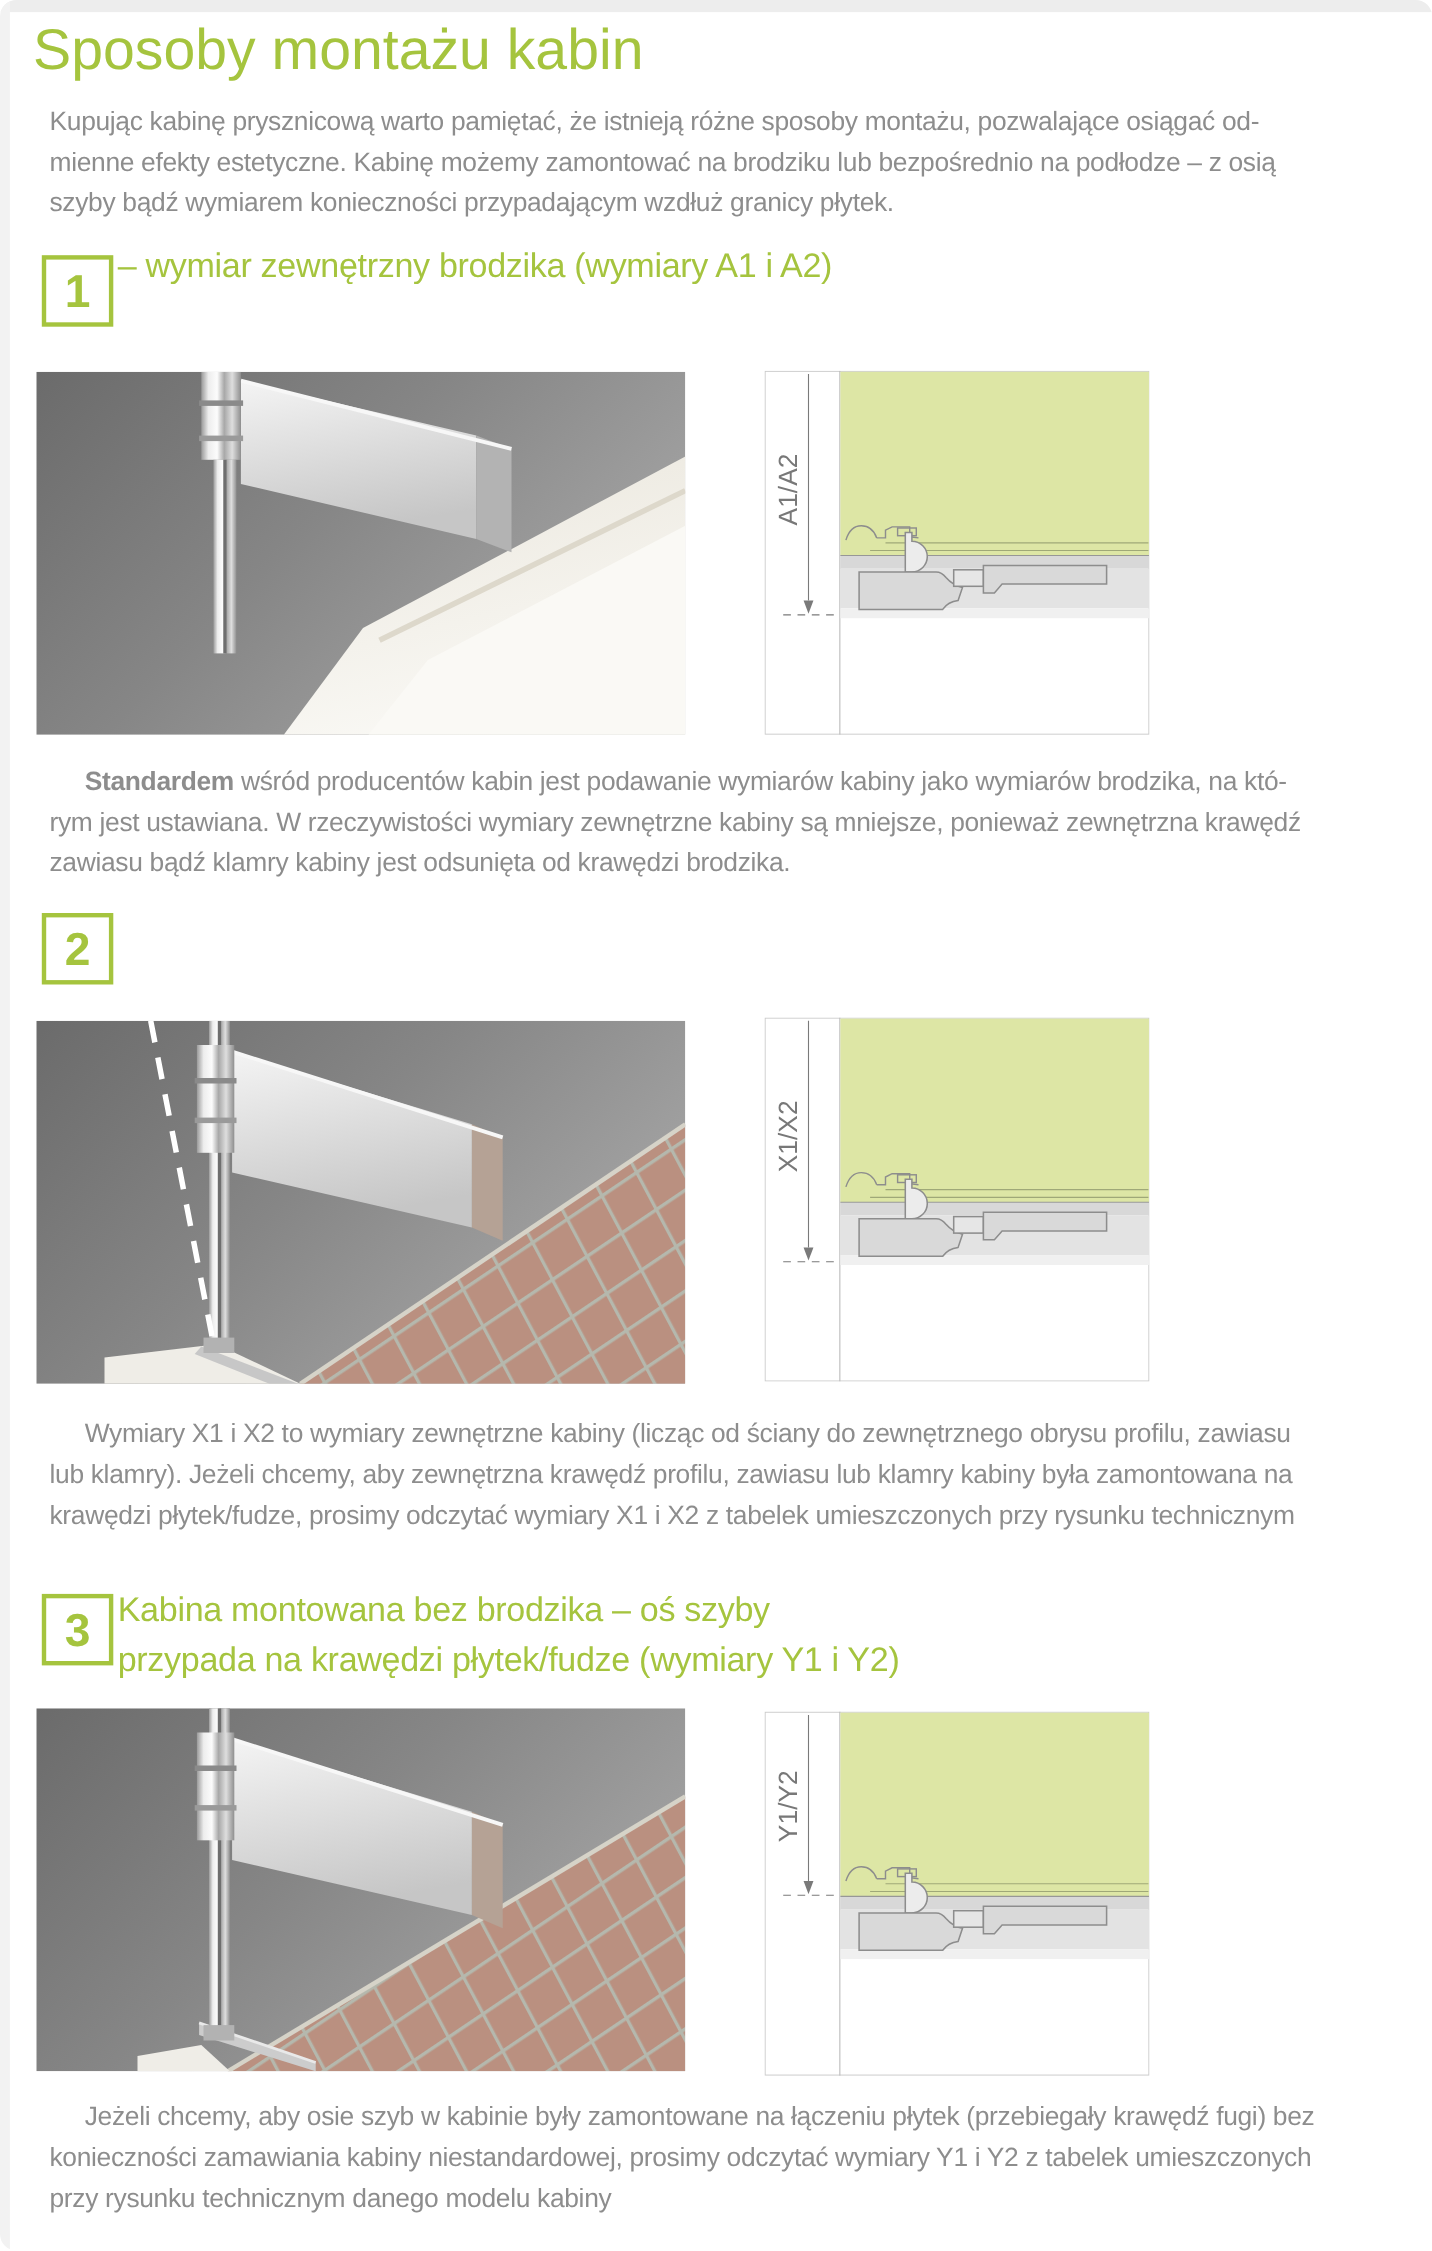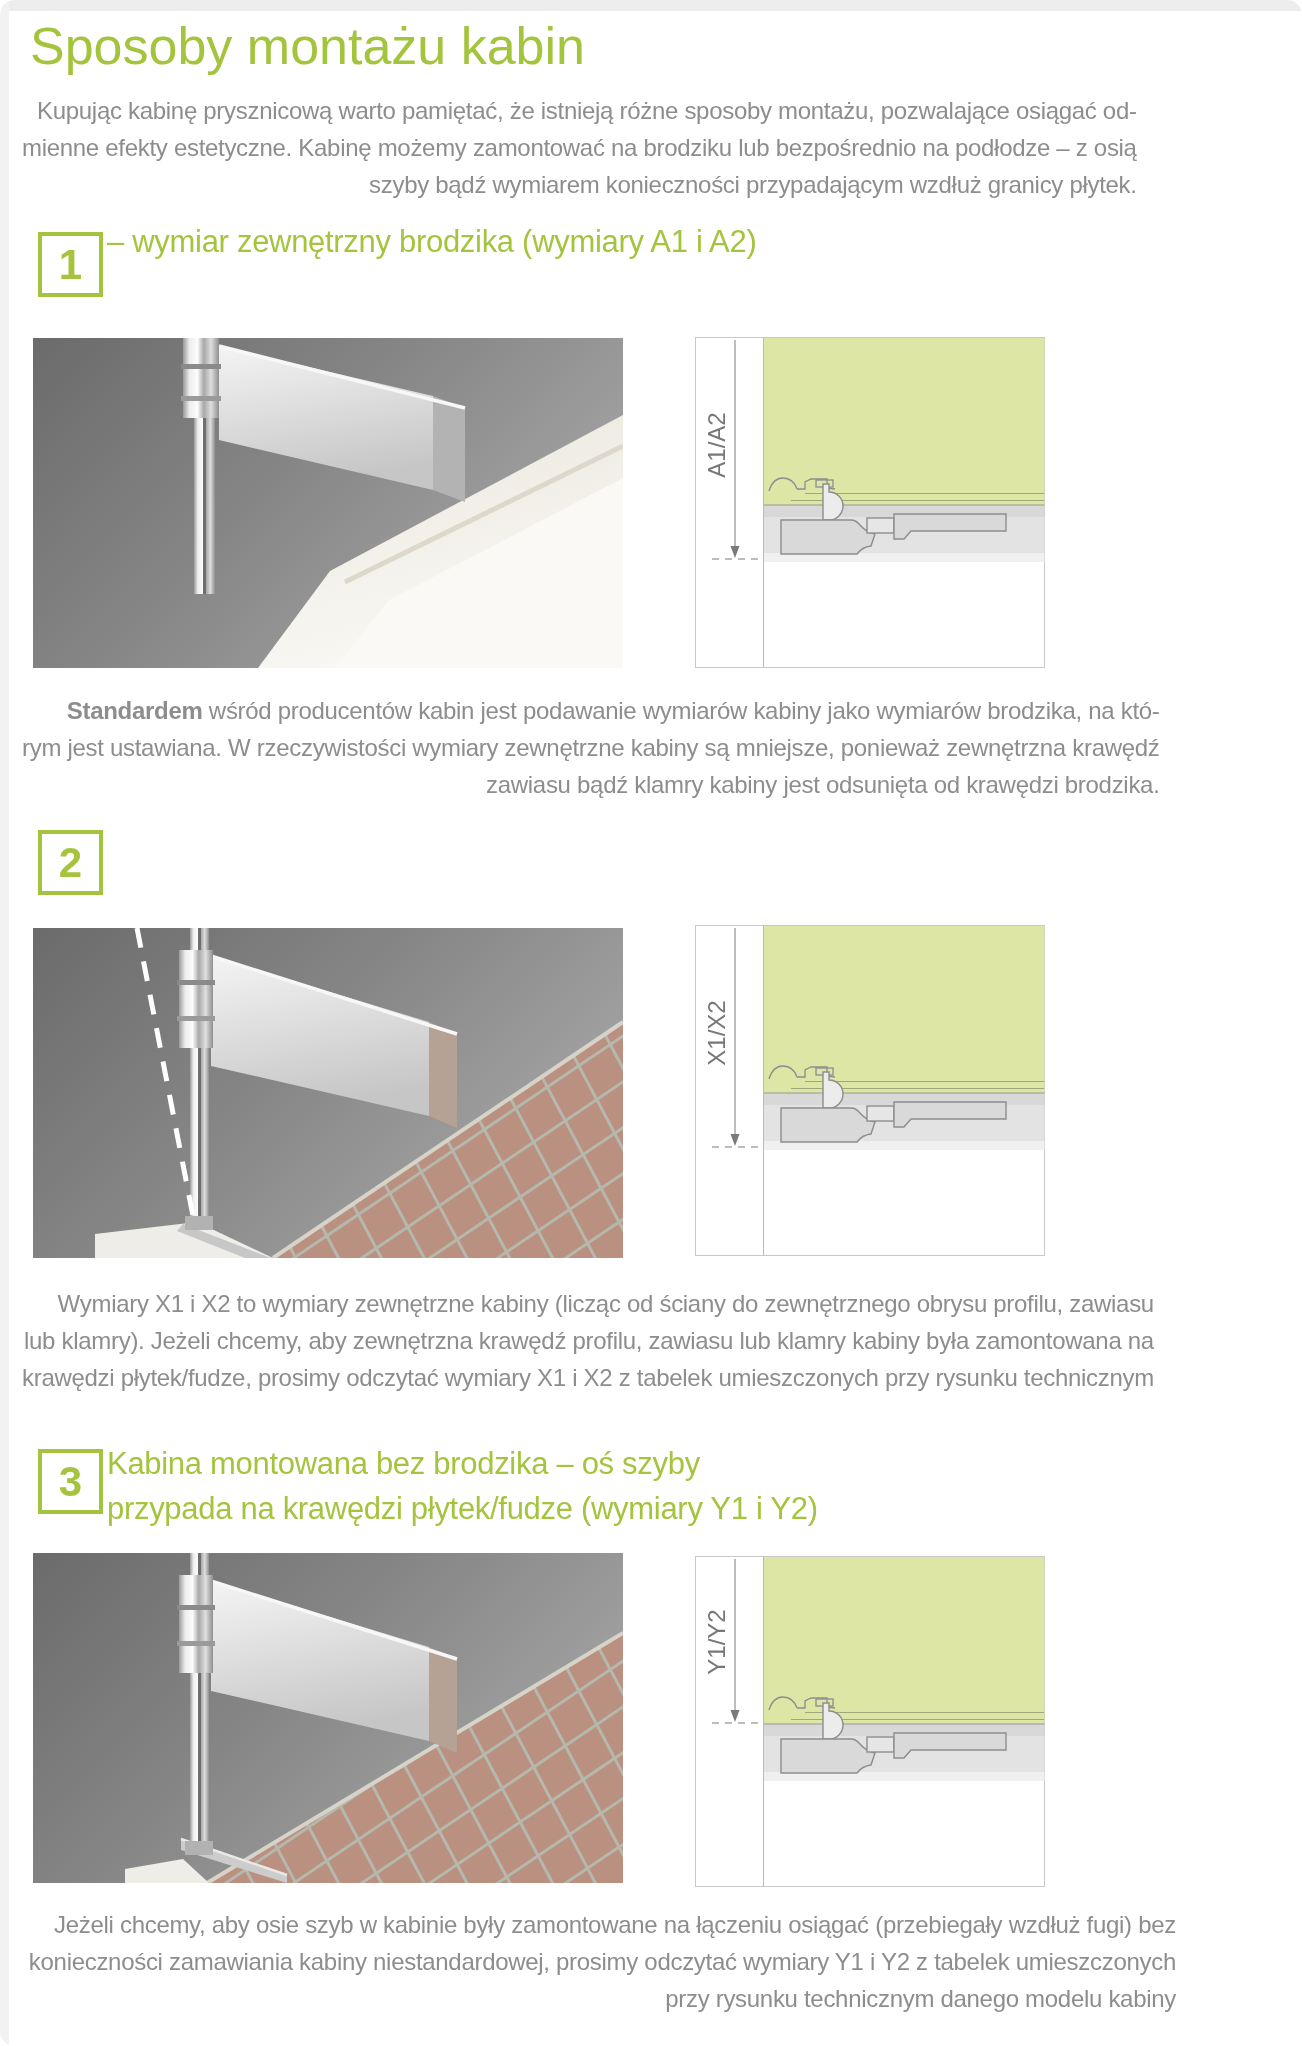--- a/index.html
+++ b/index.html
@@ -3,21 +3,21 @@
 <meta charset="utf-8">
 <style>
   :root{ --green:#a5c43e; --body-gray:#8d8d8d; }
   html,body{margin:0;padding:0;background:#ffffff;}
   .page{position:relative;width:1302px;height:2046px;background:#ffffff;overflow:hidden;
         font-family:"Liberation Sans", sans-serif;border-radius:15px;}
   .abs{position:absolute;}
   .edge-top{left:0;top:0;width:1302px;height:11px;background:#ededed;}
   .edge-left{left:0;top:0;width:9px;height:2046px;background:#f2f2f2;}
   .title{left:30px;top:16px;font-size:52px;font-weight:300;letter-spacing:0px;color:var(--green);white-space:nowrap;}
-  .bodytext{left:22px;color:var(--body-gray);font-size:24px;line-height:37px;letter-spacing:-0.3px;text-align:right;}
+  .bodytext{left:45px;color:var(--body-gray);font-size:24px;line-height:37px;letter-spacing:-0.3px;}
   .bodytext .tline{white-space:nowrap;}
   .bodytext b{font-weight:bold;margin-left:32px;}
   .badge{width:57px;height:57px;border:4px solid var(--green);color:var(--green);
          display:flex;align-items:center;justify-content:center;
          font-size:42px;font-weight:bold;background:#ffffff;}
   .heading{left:107px;color:var(--green);font-size:31px;line-height:45px;letter-spacing:-0.3px;}
   .heading .tline{white-space:nowrap;}
   .photo{width:590px;height:330px;}
   .diagram{width:350px;height:331px;}
   .photo svg,.diagram svg{display:block;}
@@ -302,17 +302,17 @@
     </g>
     <g stroke="#7a7a7a" fill="none">
       <line x1="40" y1="3" x2="40" y2="154"></line>
       <polygon points="35.5,154 44.5,154 40,166" fill="#7a7a7a" stroke="none"></polygon>
       <line x1="17" y1="167" x2="66" y2="167" stroke-dasharray="7 6"></line>
     </g>
     <text x="30" y="86" transform="rotate(-90 30 86)" text-anchor="middle" font-size="24" fill="#787878" font-family="Liberation Sans, sans-serif">Y1/Y2</text>
   </svg>
     </div>
   <div class="abs bodytext" style="top:1906px;">
-    <div class="tline"><b></b><span>Jeżeli chcemy, aby osie szyb w kabinie były zamontowane na łączeniu osiągać (przebiegały wzdłuż fugi) bez</span></div>
+    <div class="tline"><b></b><span>Jeżeli chcemy, aby osie szyb w kabinie były zamontowane na łączeniu płytek (przebiegały krawędź fugi) bez</span></div>
     <div class="tline">konieczności zamawiania kabiny niestandardowej, prosimy odczytać wymiary Y1 i Y2 z tabelek umieszczonych</div>
     <div class="tline">przy rysunku technicznym danego modelu kabiny</div>
   </div>
 </div>
 
 </body></html>

